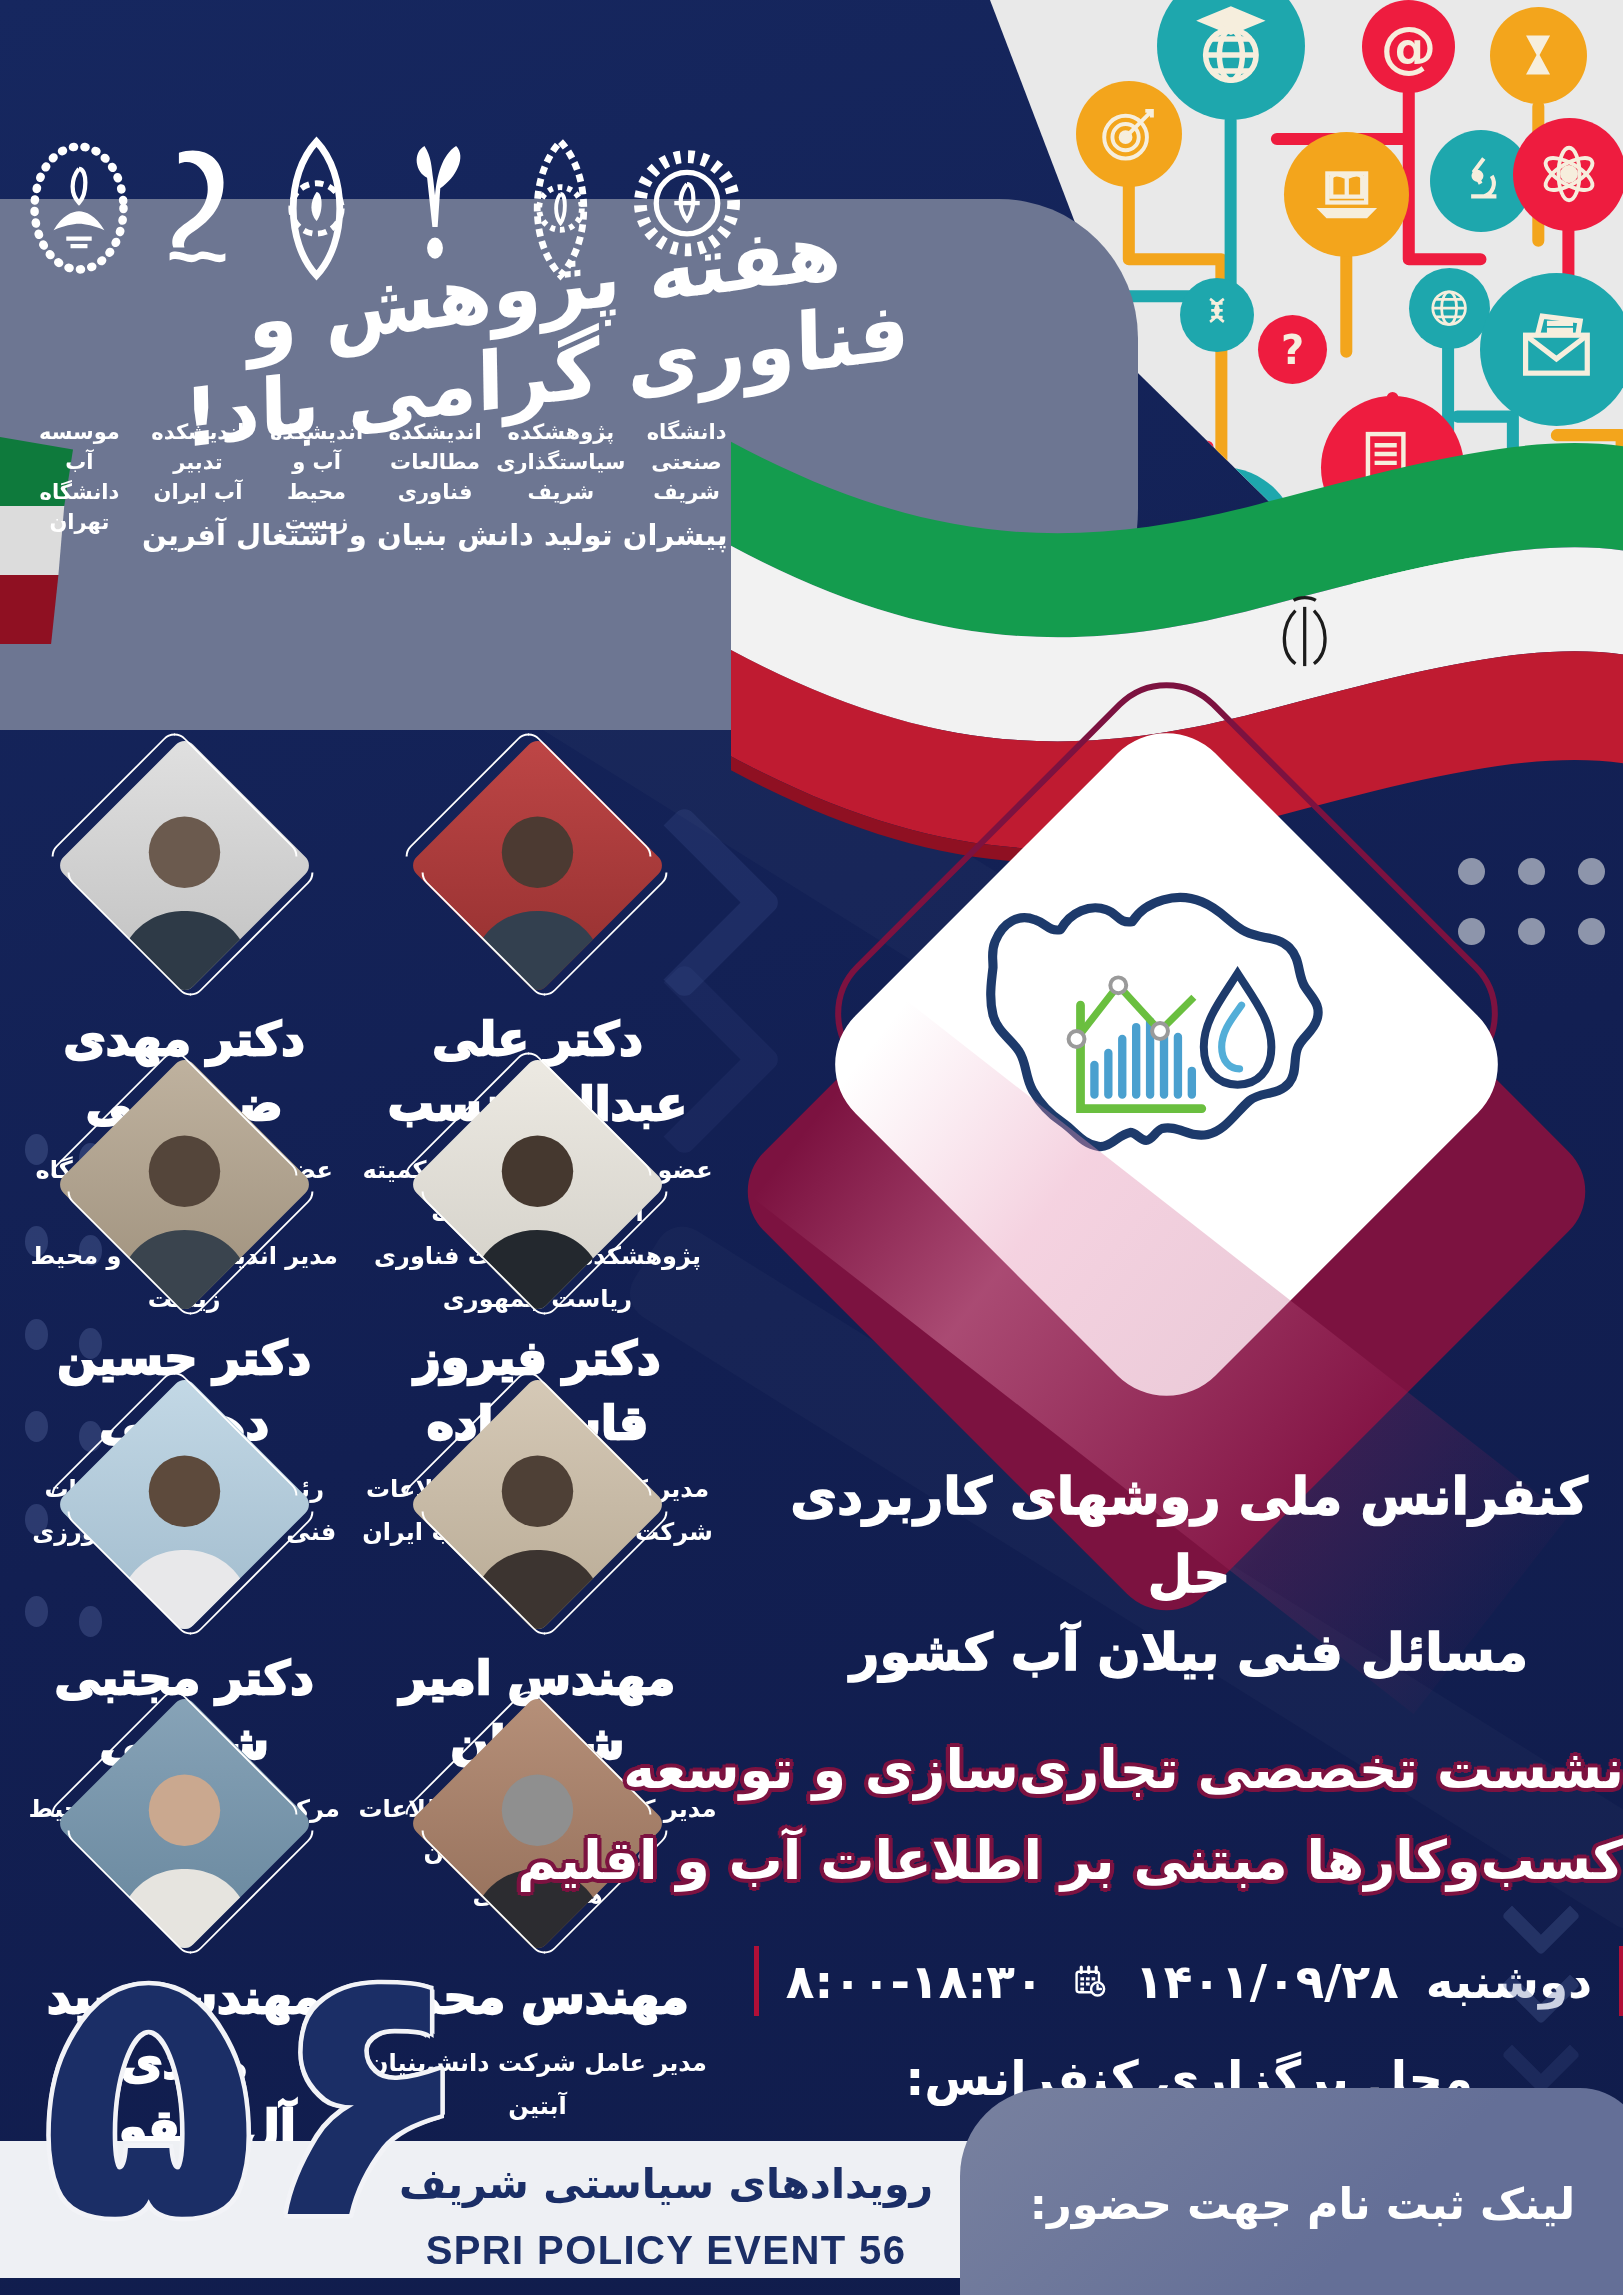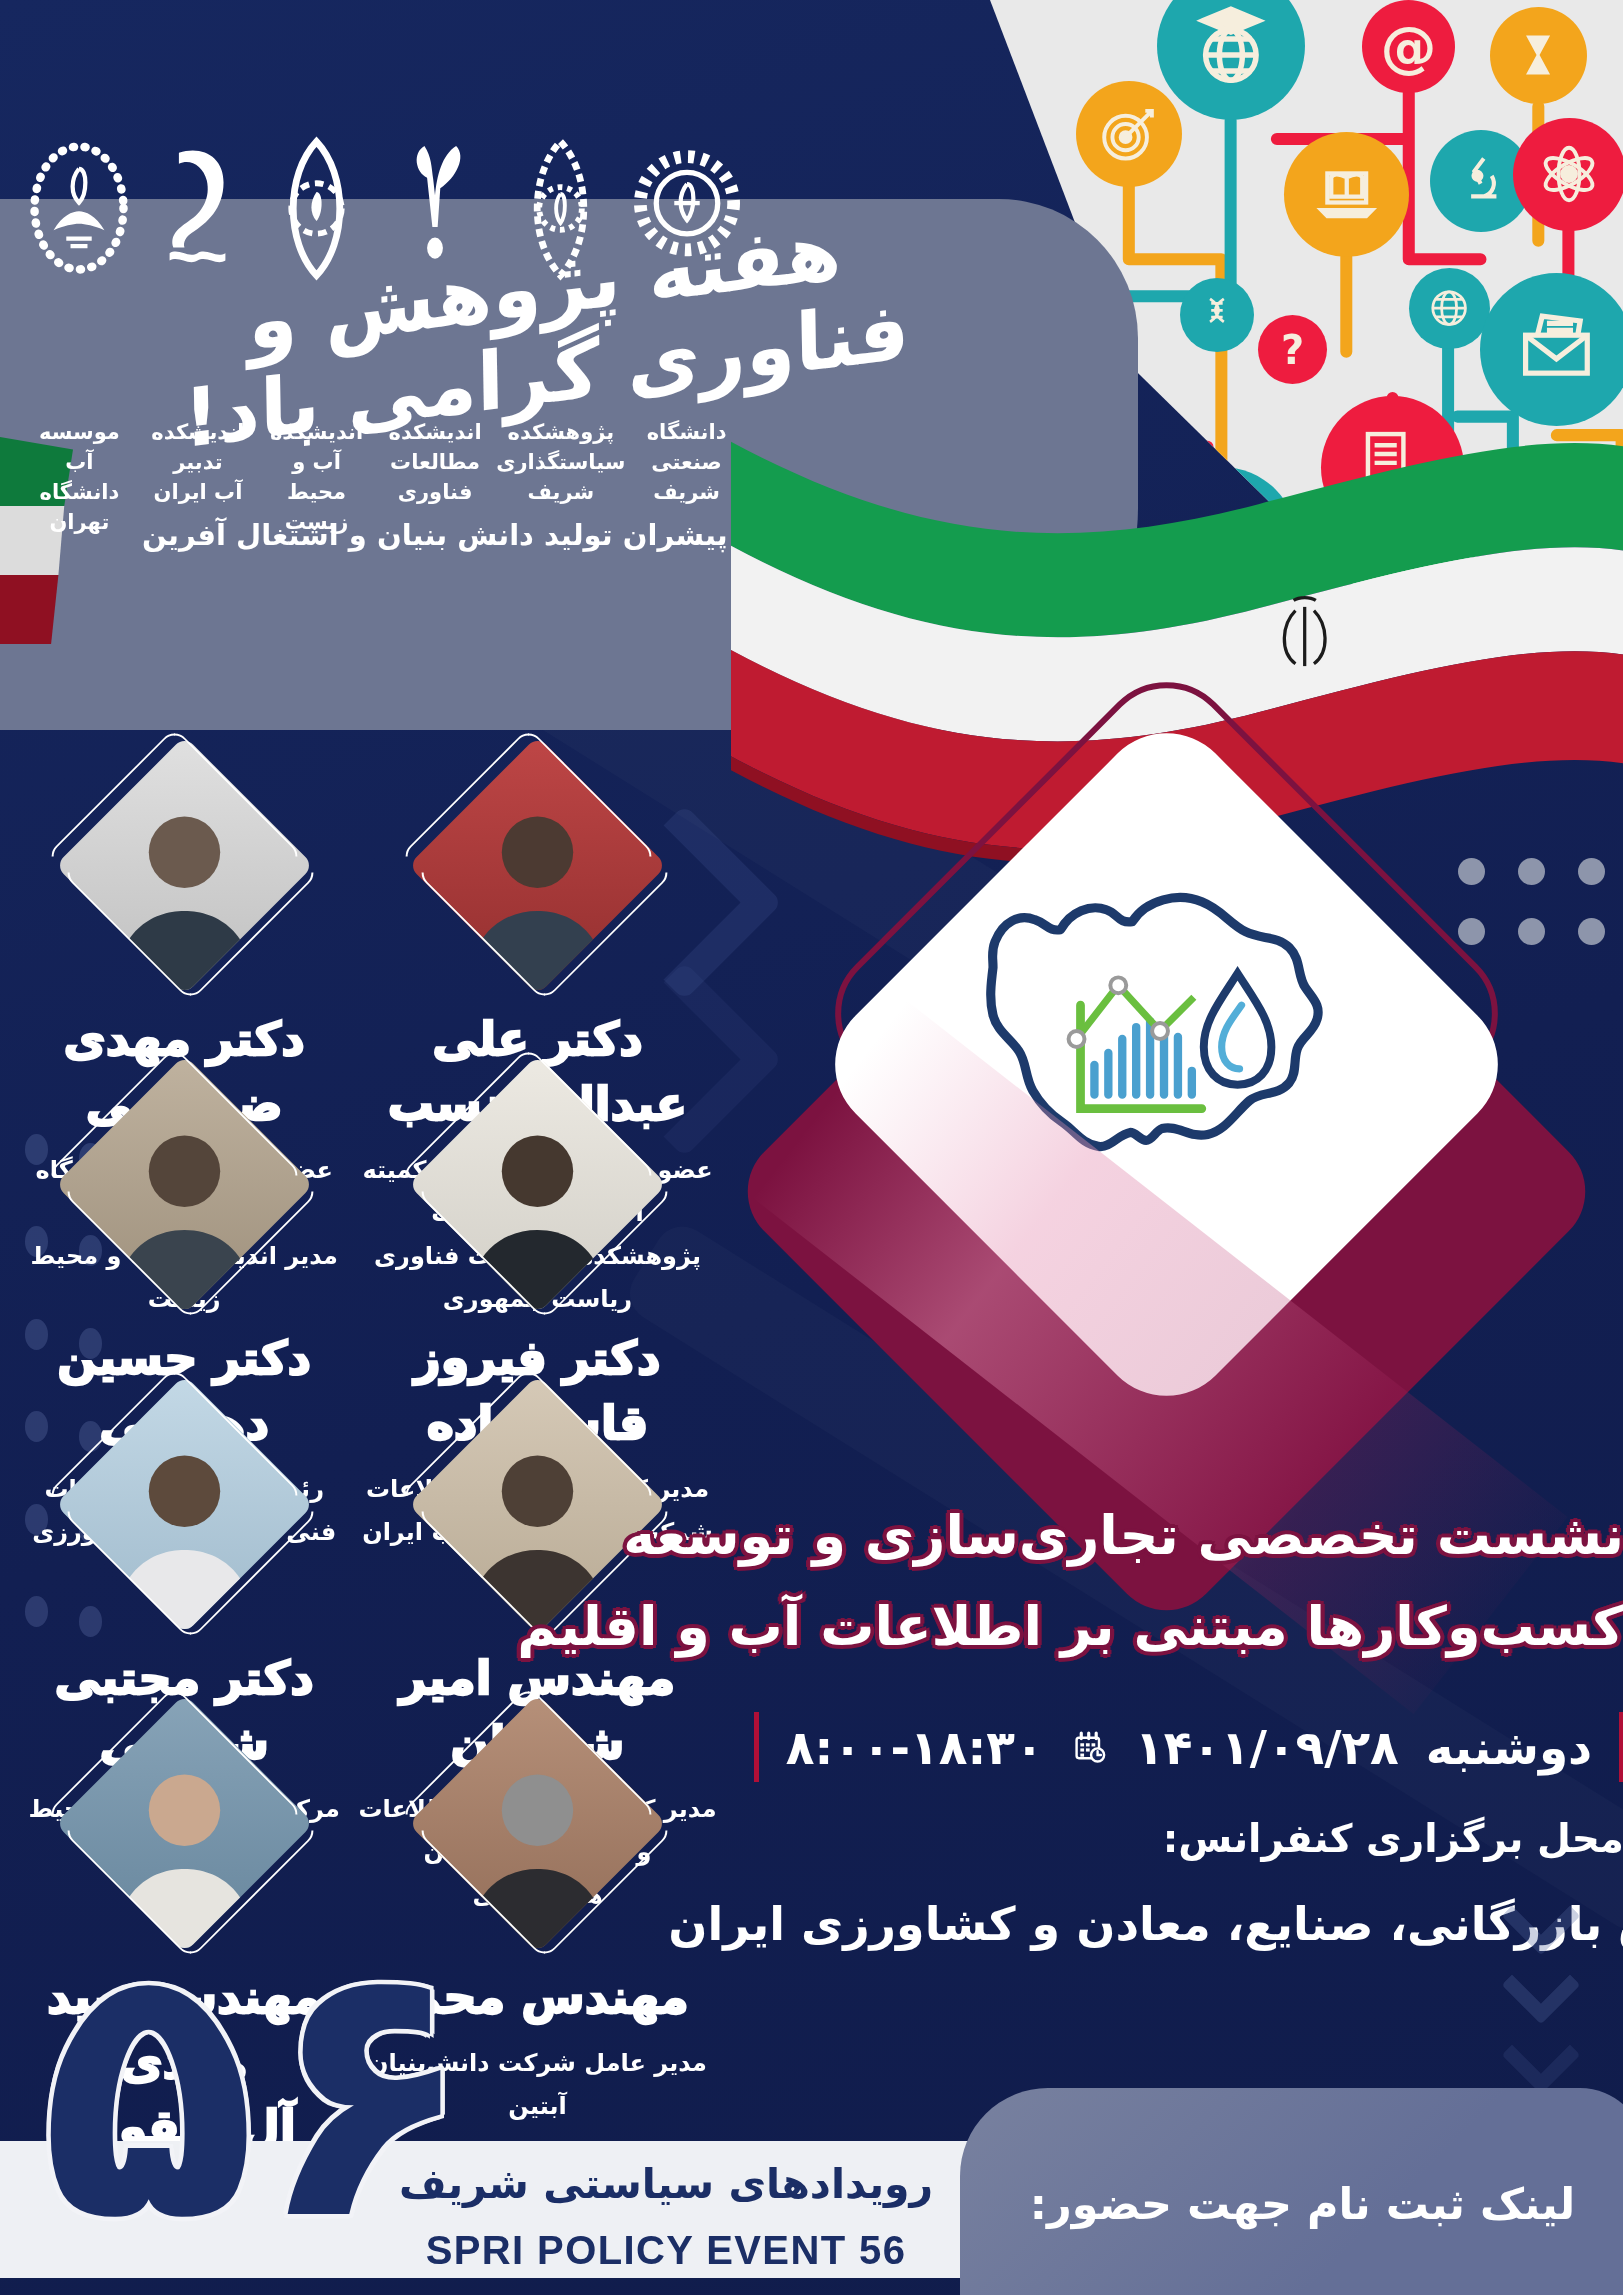--- a/index.html
+++ b/index.html
@@ -74,21 +74,21 @@
   
   .conf{position:absolute;left:754px;top:1458px;width:870px;text-align:center;color:#fff;}
   .conf-title{font-size:51px;font-weight:900;line-height:78px;-webkit-text-stroke:1.4px #fff;}
   .conf-session{font-size:54px;font-weight:900;line-height:91px;margin-top:32px;white-space:nowrap;
     text-shadow:4.2px 0 0 #7c1240,-4.2px 0 0 #7c1240,0 4.2px 0 #7c1240,0 -4.2px 0 #7c1240,
                 3.2px 3.2px 0 #7c1240,-3.2px 3.2px 0 #7c1240,3.2px -3.2px 0 #7c1240,-3.2px -3.2px 0 #7c1240;}
   .date-row{display:flex;align-items:center;justify-content:center;gap:27px;margin-top:40px;
             font-size:47px;font-weight:900;}
   .redbar{width:7.9px;height:70px;background:#b00f37;}
   .ltr{direction:ltr;unicode-bidi:bidi-override;}
-  .venue-label{font-size:39px;font-weight:900;margin-top:34px;text-align:right;}
+  .venue-label{font-size:48px;font-weight:900;margin-top:34px;}
   .venue-row{display:flex;align-items:center;justify-content:center;gap:24px;margin-top:28px;
              font-size:46px;font-weight:900;white-space:nowrap;}
 
   
   .band{position:absolute;left:0;top:2141px;width:1462px;height:137px;background:#eef0f4;}
   .num56{position:absolute;left:40px;top:1917px;font-size:356px;line-height:0.98;font-weight:900;color:#1b2e66;
          text-shadow:4.6px 0 0 #f2f3f7,-4.6px 0 0 #f2f3f7,0 4.6px 0 #f2f3f7,0 -4.6px 0 #f2f3f7,
                      3.7px 3.7px 0 #f2f3f7,-3.7px -3.7px 0 #f2f3f7,3.7px -3.7px 0 #f2f3f7,-3.7px 3.7px 0 #f2f3f7;}
   .series{position:absolute;left:305px;top:2160px;width:722px;text-align:center;color:#1b2e66;}
   .series-fa{font-size:41px;font-weight:700;}
@@ -546,20 +546,24 @@
     <div class="sp-name">
         <div>مهندس سید مهدی</div>
         <div>آل یعقوب</div>
       </div>
     <div class="sp-role">
         <div>مدیرعامل استارت‌آپ SAMETEO</div>
       </div>
   </div>
 
   <div class="conf">
+    <div class="conf-title">
+      <div>کنفرانس ملی روشهای کاربردی حل</div>
+      <div>مسائل فنی بیلان آب کشور</div>
+    </div>
     <div class="conf-session">
       <div>نشست تخصصی تجاری‌سازی و توسعه</div>
       <div>کسب‌وکارها مبتنی بر اطلاعات آب و اقلیم</div>
     </div>
     <div class="date-row">
       <div class="redbar"></div>
       <span>دوشنبه</span>
       <span class="ltr">۱۴۰۱/۰۹/۲۸</span>
       <svg width="62" height="62" viewBox="0 0 40 40">
         <g fill="none" stroke="#fff" stroke-width="2.6">

